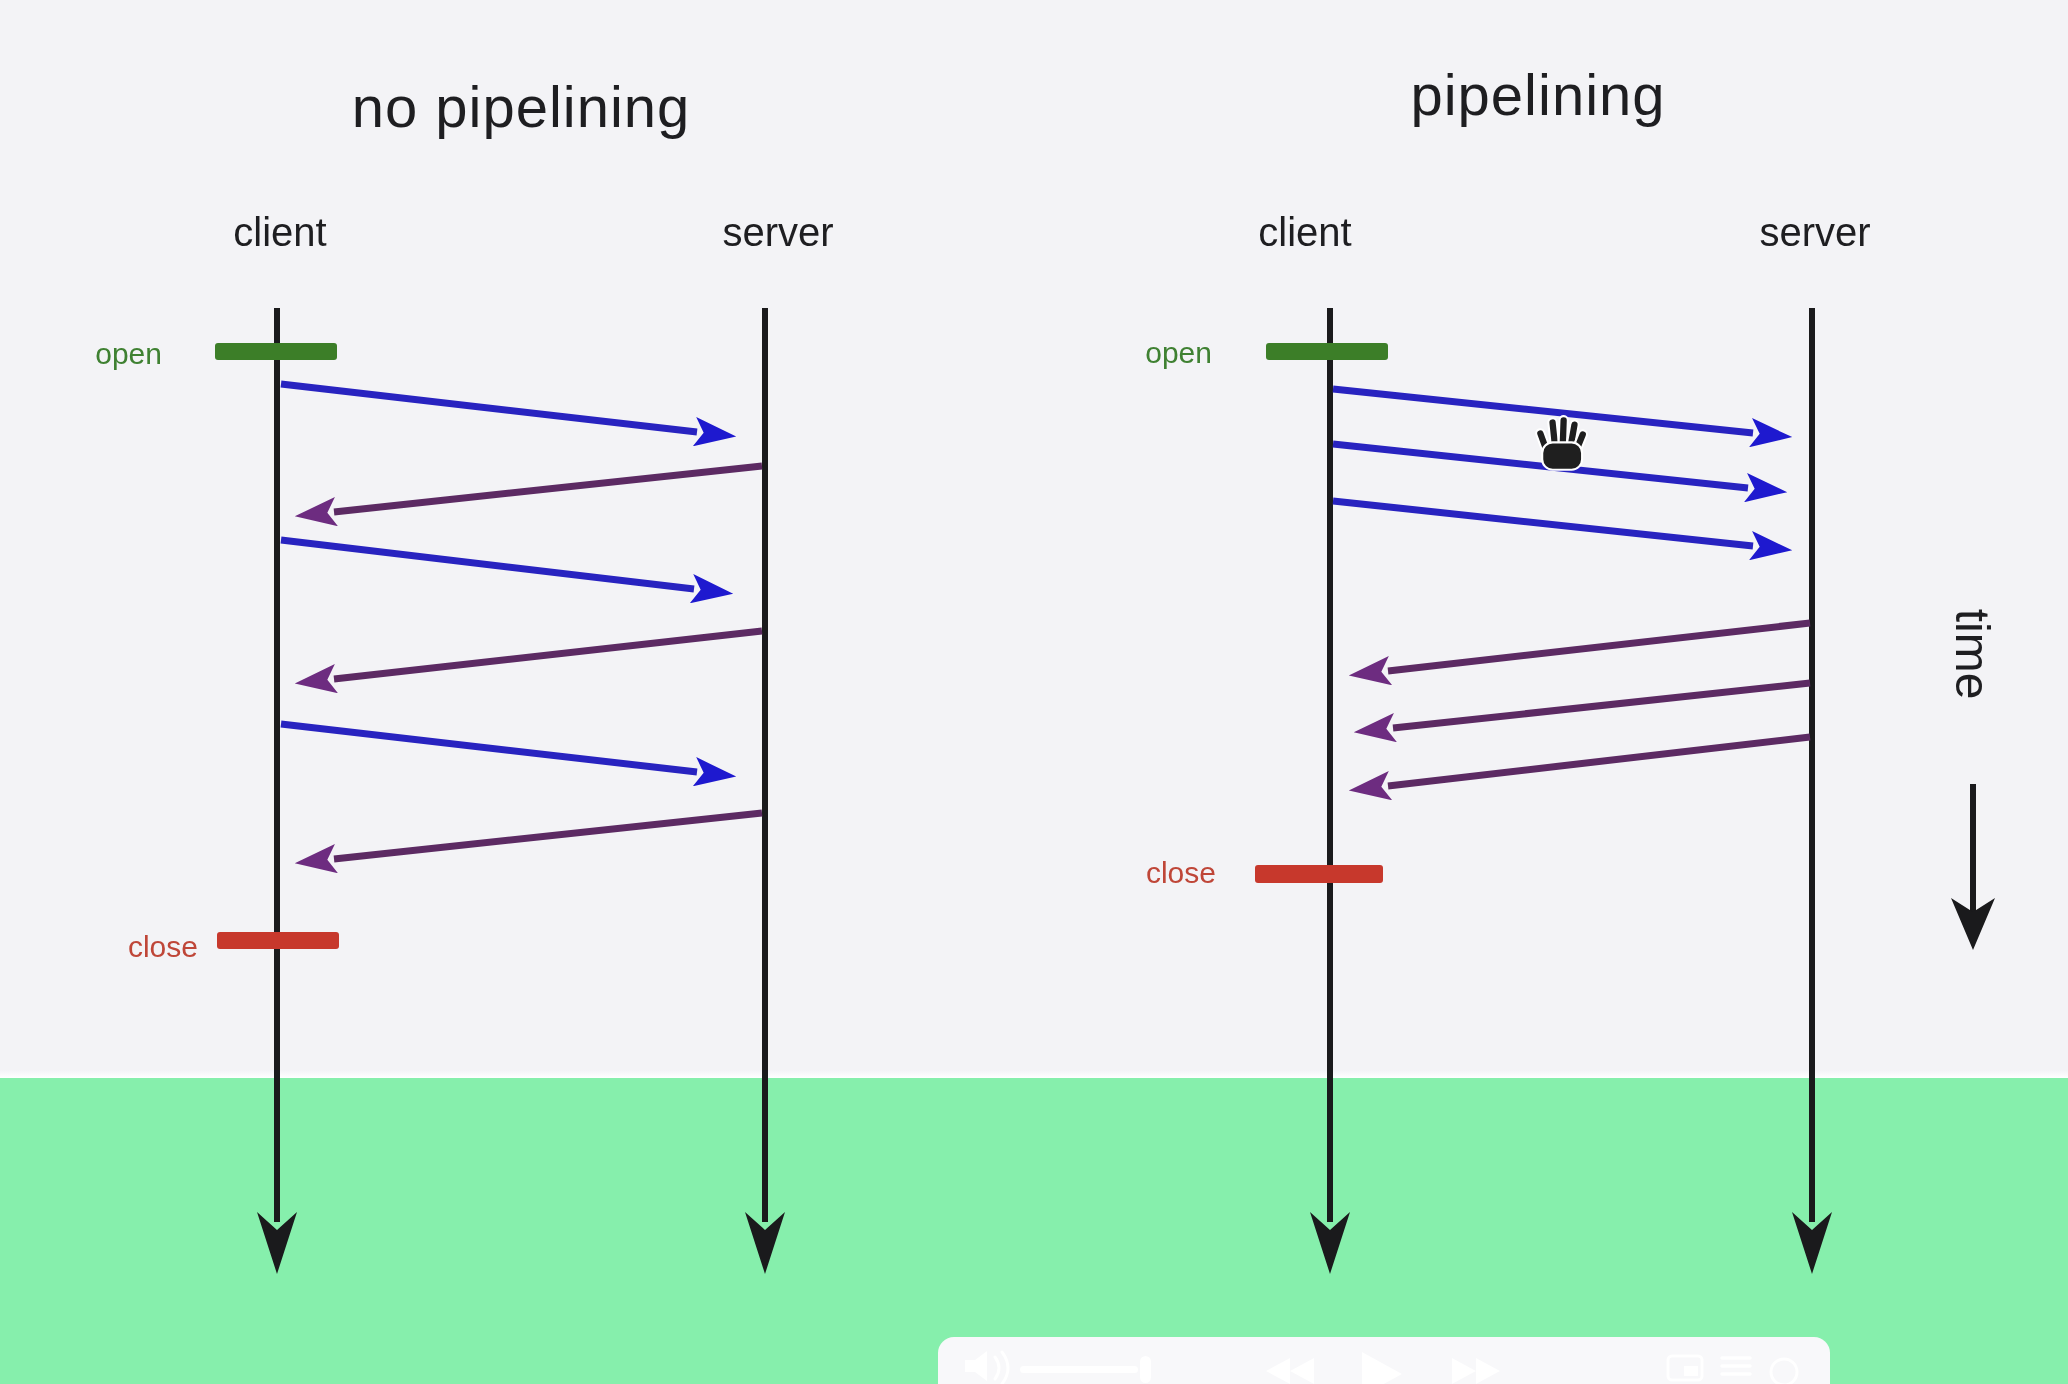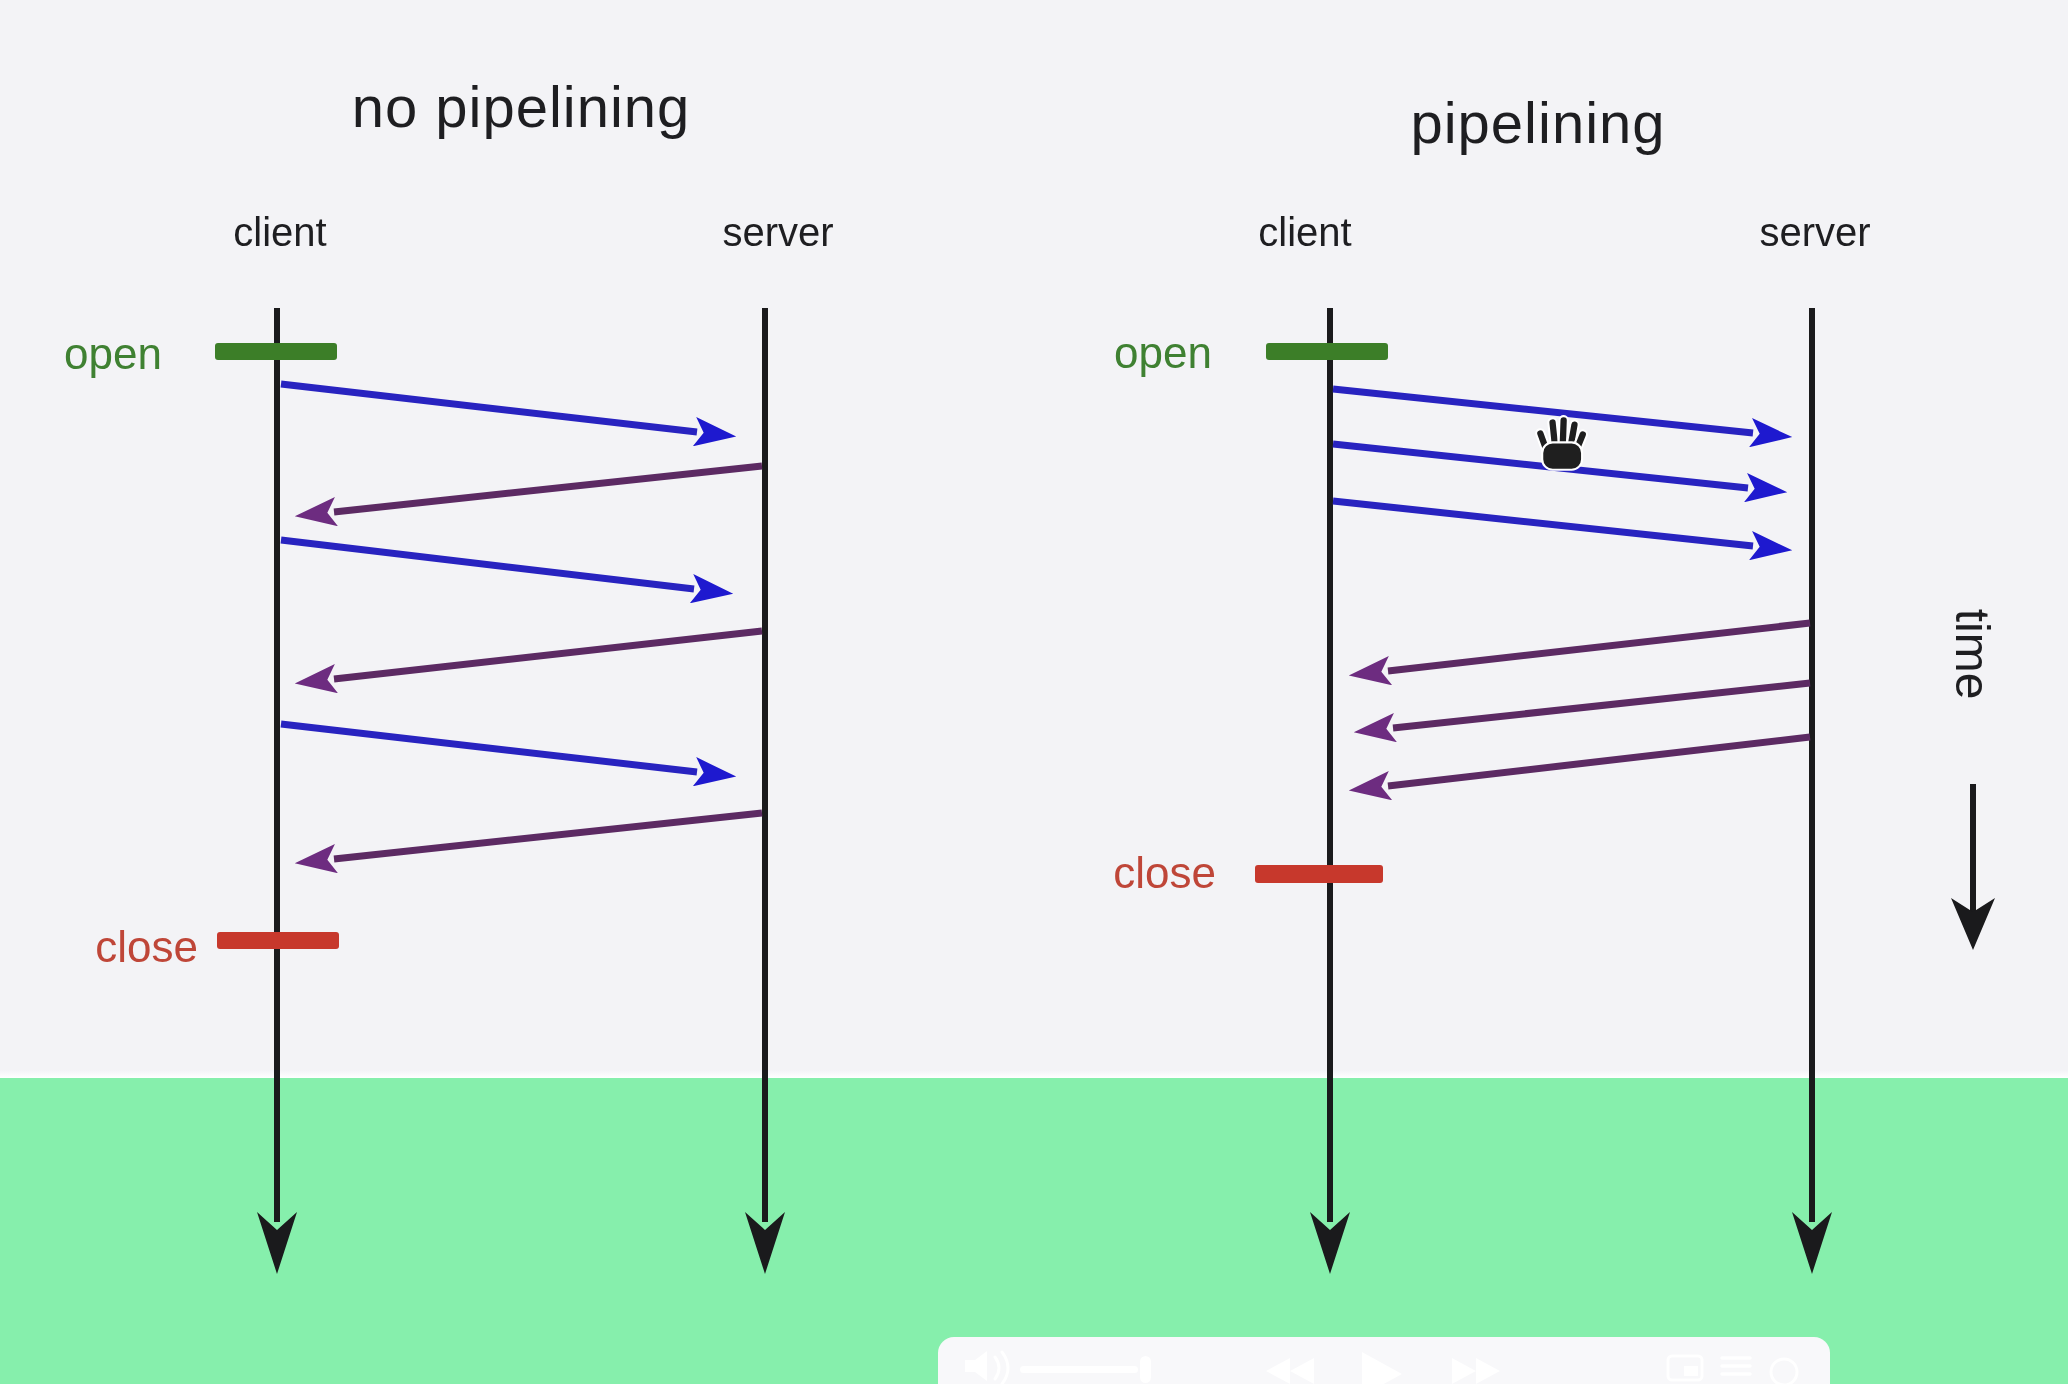--- a/index.html
+++ b/index.html
@@ -4,21 +4,21 @@
 <style>
   html,body{margin:0;padding:0;background:#ffffff;}
   .stage{position:relative;width:2068px;height:1384px;overflow:hidden;background:#86efac;
          font-family:"Liberation Sans","DejaVu Sans",sans-serif;}
   .bg-upper{position:absolute;left:0;top:0;width:2068px;height:1074px;background:#f3f3f6;}
   .bg-edge{position:absolute;left:0;top:1070px;width:2068px;height:8px;
            background:linear-gradient(#f3f3f6,#ffffff);}
   .label{position:absolute;color:#1e1e21;white-space:nowrap;line-height:1;}
   .title{font-size:58px;font-weight:500;transform:translateX(-50%);letter-spacing:1px;}
   .actor{font-size:40px;font-weight:500;transform:translateX(-50%);}
-  .marker-label{font-size:44px;font-weight:500;transform:translate(-100%,-50%);}
+  .marker-label{font-size:30px;font-weight:500;transform:translate(-100%,-50%);}
   .open-text{color:#3f8132;}
   .close-text{color:#bf4638;text-align:right;}
   .time-label{font-size:48px;font-weight:500;transform:translate(-50%,-50%) rotate(90deg);}
   svg.overlay{position:absolute;left:0;top:0;width:2068px;height:1384px;}
   .player-bar{position:absolute;left:938px;top:1337px;width:892px;height:47px;
               background:#f8f8fa;border-radius:16px 16px 0 0;overflow:hidden;}
   .player-bar svg{display:block;}
 </style>
 </head>
 <body>
@@ -95,21 +95,21 @@
         <rect x="11" y="5" width="8" height="30" rx="4" transform="rotate(-6 15 20)"></rect>
         <rect x="20" y="3" width="8" height="32" rx="4" transform="rotate(2 24 19)"></rect>
         <rect x="29" y="7" width="8" height="28" rx="4" transform="rotate(10 33 21)"></rect>
         <rect x="36" y="16" width="8" height="22" rx="4" transform="rotate(22 40 27)"></rect>
         <rect x="4" y="28" width="38" height="26" rx="10"></rect>
       </g>
     </g>
   </svg>
 
   <div class="label title" style="left:521px;top:78px">no pipelining</div>
-  <div class="label title" style="left:1538px;top:94px">pipelining</div>
+  <div class="label title" style="left:1538px;top:66px">pipelining</div>
 
   <div class="label actor" style="left:280px;top:212px">client</div>
   <div class="label actor" style="left:778px;top:212px">server</div>
   <div class="label actor" style="left:1305px;top:212px">client</div>
   <div class="label actor" style="left:1815px;top:212px">server</div>
 
   <div class="label marker-label open-text" style="left:162px;top:354px">open</div>
   <div class="label marker-label close-text" style="left:198px;top:947px">close</div>
   <div class="label marker-label open-text" style="left:1212px;top:353px">open</div>
   <div class="label marker-label close-text" style="left:1216px;top:873px">close</div>

